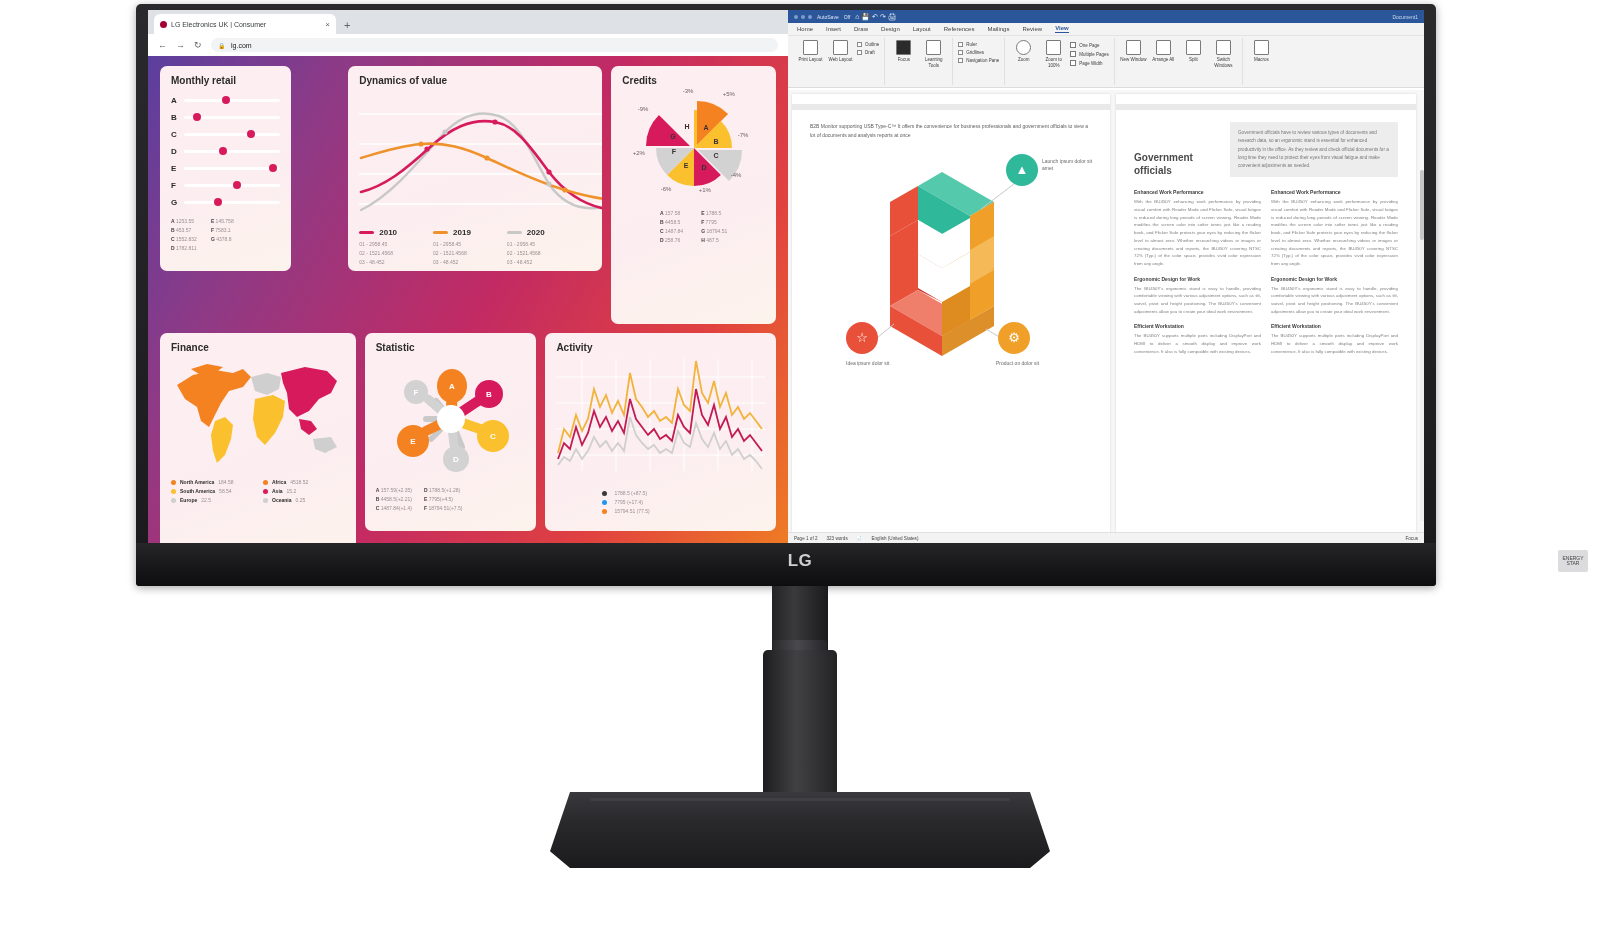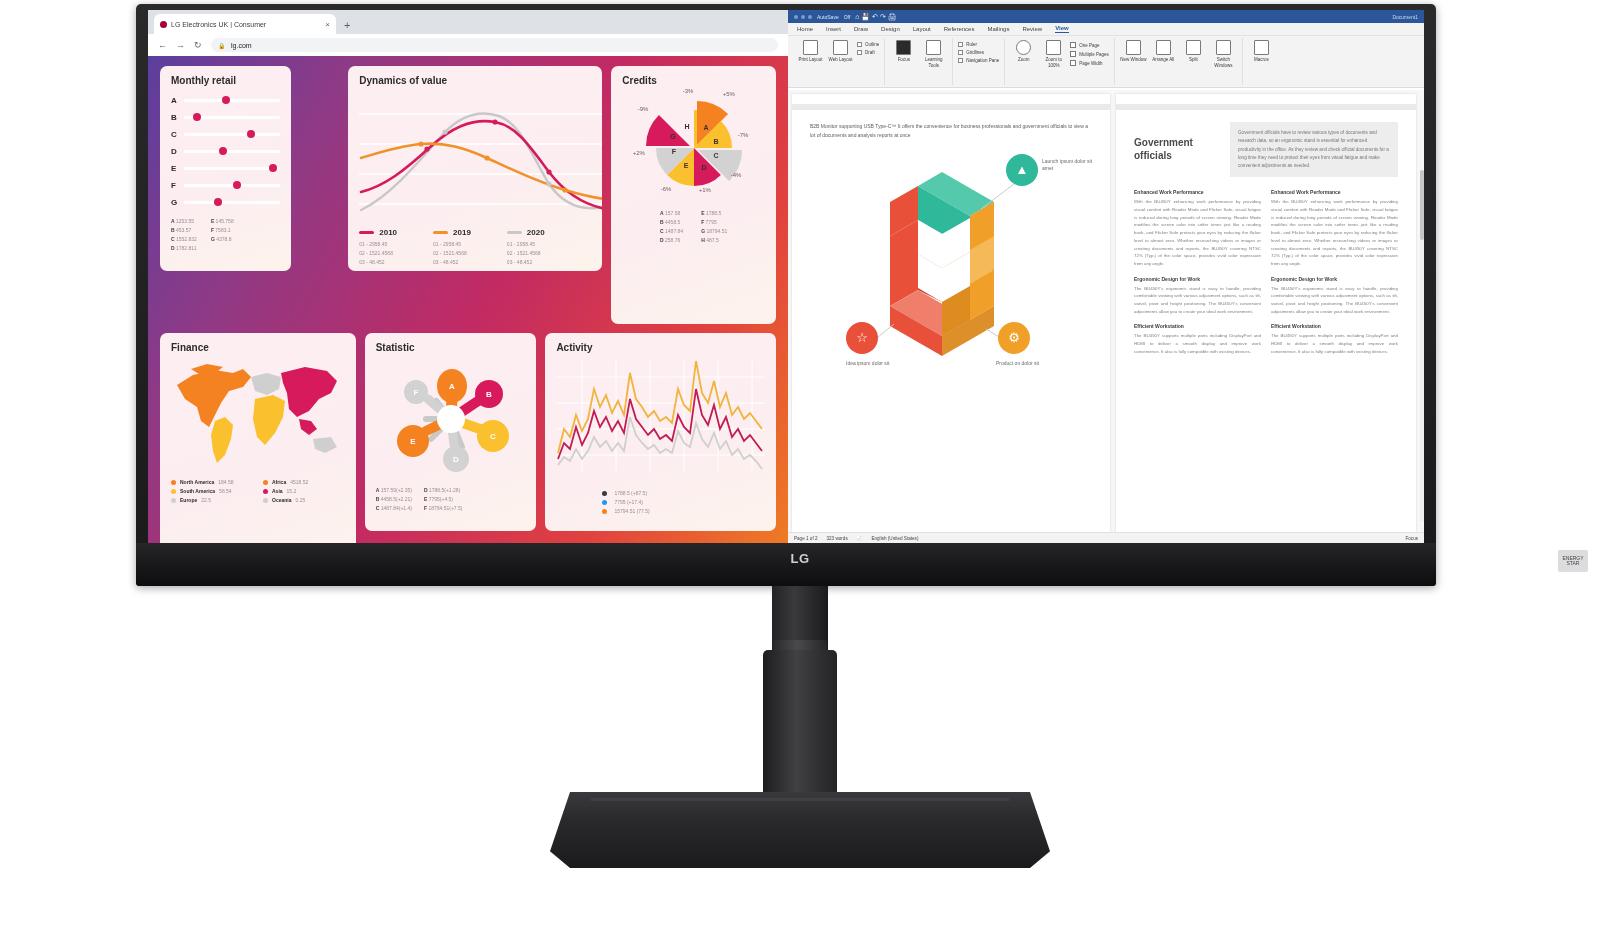--- a/index.html
+++ b/index.html
@@ -21,21 +21,21 @@
     position: absolute; left: 148px; top: 10px; width: 1276px; height: 533px;
     background: #f5f5f5; overflow: hidden;
   }
   .chin {
     position: absolute; left: 136px; top: 543px; width: 1300px; height: 43px;
     background: linear-gradient(180deg,#262628 0%,#161618 60%,#0e0e10 100%);
     border-radius: 0 0 4px 4px;
   }
   .lg-logo {
     position: absolute; left: 50%; top: 551px; transform: translateX(-50%);
-    color: #cfcfd2; font-size: 13px; font-weight: bold; letter-spacing: .5px;
+    color: #cfcfd2; font-size: 17px; font-weight: bold; letter-spacing: .5px;
     font-family: "Liberation Sans", sans-serif;
   }
   .badge-corner {
     position: absolute; right: 12px; top: 550px; width: 30px; height: 22px;
     background: #dcdcde; border-radius: 2px; display: flex; align-items: center;
     justify-content: center; font-size: 5px; color: #444; line-height: 1.05; text-align: center;
   }
   .stand-neck {
     position: absolute; left: 50%; transform: translateX(-50%); top: 586px;
     width: 56px; height: 68px; background: linear-gradient(90deg,#232325,#3a3a3d 40%,#1a1a1c);
@@ -735,21 +735,21 @@
             <div class="badge-lab" style="left:0px;top:206px;width:52px">Idea ipsum dolor sit</div>
             <div class="badge" style="left:152px;top:168px;background:#f0a028">
               <span>⚙</span>
             </div>
             <div class="badge-lab" style="left:150px;top:206px;width:56px">Product on dolor sit</div>
           </div>
         </div>
 
         <div class="page page2">
           <div class="topbar-doc"></div>
-          <div style="display:flex;gap:24px;align-items:center">
+          <div style="display:flex;gap:24px;align-items:flex-end">
             <div class="p2-title" style="width:72px">Government officials</div>
             <div class="p2-quote" style="flex:1">Government officials have to review various types of documents and research data, so an ergonomic stand is essential for enhanced productivity in the office. As they review and check official documents for a long time they need to protect their eyes from visual fatigue and make convenient adjustments as needed.</div>
           </div>
           <div class="cols">
             <div class="col">
               <div class="sec-h">Enhanced Work Performance</div>
               <div class="sec-p">With the BU450Y enhancing work performance by providing visual comfort with Reader Mode and Flicker Safe, visual fatigue is reduced during long periods of screen viewing. Reader Mode modifies the screen color into softer tones just like a reading book, and Flicker Safe protects your eyes by reducing the flicker level to almost zero. Whether researching videos or images or creating documents and reports, the BU450Y covering NTSC 72% (Typ.) of the color space, provides vivid color expression from any angle.</div>
               <div class="sec-h">Ergonomic Design for Work</div>
               <div class="sec-p">The BU450Y's ergonomic stand is easy to handle, providing comfortable viewing with various adjustment options, such as tilt, swivel, pivot and height positioning. The BU450Y's convenient adjustments allow you to create your ideal work environment.</div>
               <div class="sec-h">Efficient Workstation</div>

